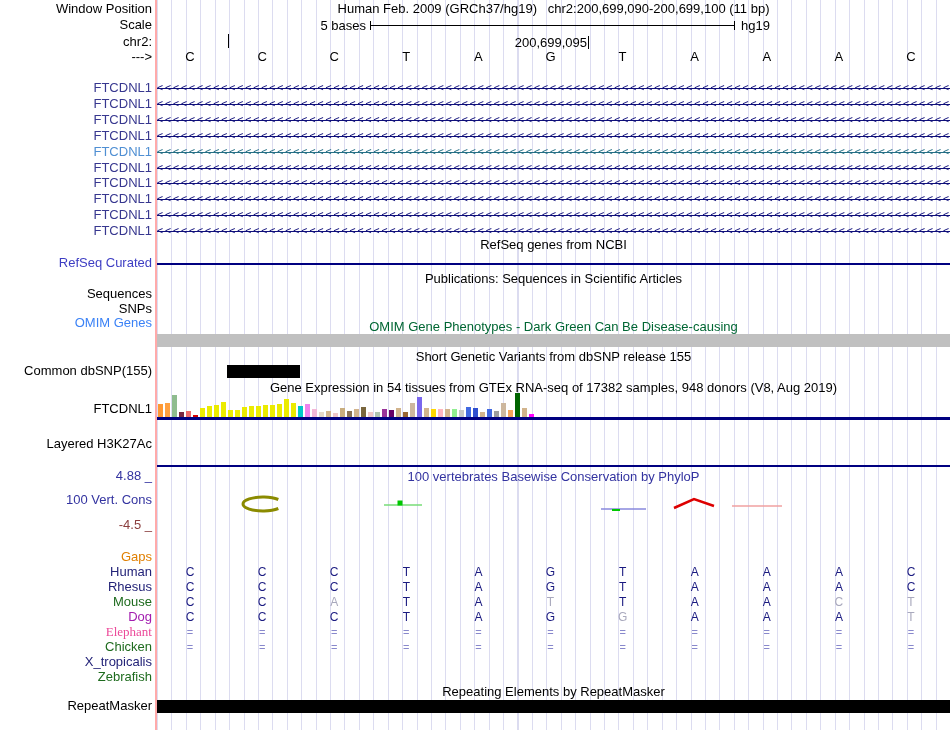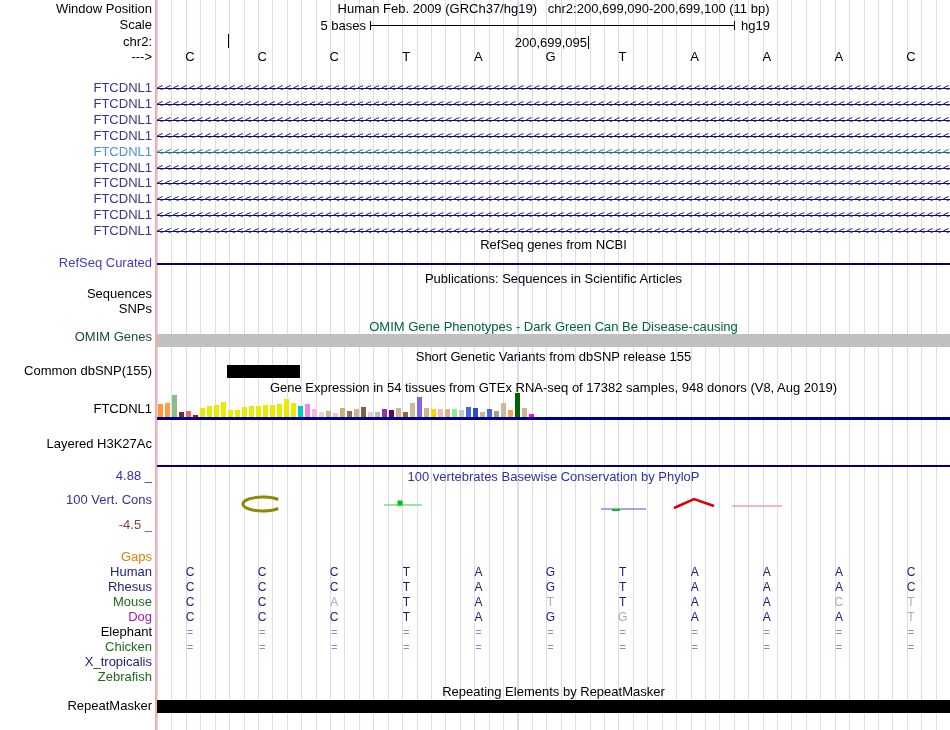--- a/index.html
+++ b/index.html
@@ -94,21 +94,21 @@
 
   <span class="title" style="top:238px">RefSeq genes from NCBI</span>
   <span class="lbl" style="top:256px;color:#3d3dc3">RefSeq Curated</span>
   <div class="gline" style="top:263px;background:#000080;height:2px"></div>
 
   <span class="title" style="top:272px">Publications: Sequences in Scientific Articles</span>
   <span class="lbl" style="top:287px">Sequences</span>
   <span class="lbl" style="top:302px">SNPs</span>
 
   <span class="title" style="top:320px;color:#006633">OMIM Gene Phenotypes - Dark Green Can Be Disease-causing</span>
-  <span class="lbl" style="top:330px;color:#14532d">OMIM Genes</span>
+  <span class="lbl" style="top:316px;color:#3b82f6">OMIM Genes</span>
   <div class="hbar" style="left:157px;top:334px;width:793px;height:13px;background:#c0c0c0"></div>
 
   <span class="title" style="top:350px">Short Genetic Variants from dbSNP release 155</span>
   <span class="lbl" style="top:364px">Common dbSNP(155)</span>
   <div class="hbar" style="left:227px;top:365px;width:73px;height:13px;background:#000"></div>
 
   <span class="title" style="top:381px">Gene Expression in 54 tissues from GTEx RNA-seq of 17382 samples, 948 donors (V8, Aug 2019)</span>
   <span class="lbl" style="top:402px">FTCDNL1</span>
   <div id="gtex-bars">
       <div class="gtexbar" style="left: 158px; top: 404px; height: 13px; background: rgb(255, 153, 51);"></div>
@@ -184,21 +184,21 @@
       <path d="M 674 508 L 694 499 L 714 506" fill="none" stroke="#dd0000" stroke-width="2.5"></path>
       <line x1="732" y1="506" x2="782" y2="506" stroke="#f0a0a0" stroke-width="1.5"></line>
     </svg>
 
   <div id="species-labels">
       <div class="lbl" style="top: 550px; color: rgb(224, 127, 0);">Gaps</div>
       <div class="lbl" style="top: 565px; color: rgb(35, 35, 120);">Human</div>
       <div class="lbl" style="top: 580px; color: rgb(35, 35, 120);">Rhesus</div>
       <div class="lbl" style="top: 595px; color: rgb(30, 107, 30);">Mouse</div>
       <div class="lbl" style="top: 610px; color: #a21caf;">Dog</div>
-      <div class="lbl" style="top: 625px; color: #000000;">Elephant</div>
+      <div class="lbl" style="top: 625px; color: #ec4899; font-family: Liberation Serif, serif;">Elephant</div>
       <div class="lbl" style="top: 640px; color: rgb(30, 107, 30);">Chicken</div>
       <div class="lbl" style="top: 655px; color: rgb(35, 35, 120);">X_tropicalis</div>
       <div class="lbl" style="top: 670px; color: rgb(30, 107, 30);">Zebrafish</div>
     </div>
   <div id="alignment">
       <div class="alet" style="left: 190px; top: 565px; color: rgb(26, 26, 128);">C</div>
       <div class="alet" style="left: 262.1px; top: 565px; color: rgb(26, 26, 128);">C</div>
       <div class="alet" style="left: 334.2px; top: 565px; color: rgb(26, 26, 128);">C</div>
       <div class="alet" style="left: 406.3px; top: 565px; color: rgb(26, 26, 128);">T</div>
       <div class="alet" style="left: 478.4px; top: 565px; color: rgb(26, 26, 128);">A</div>

